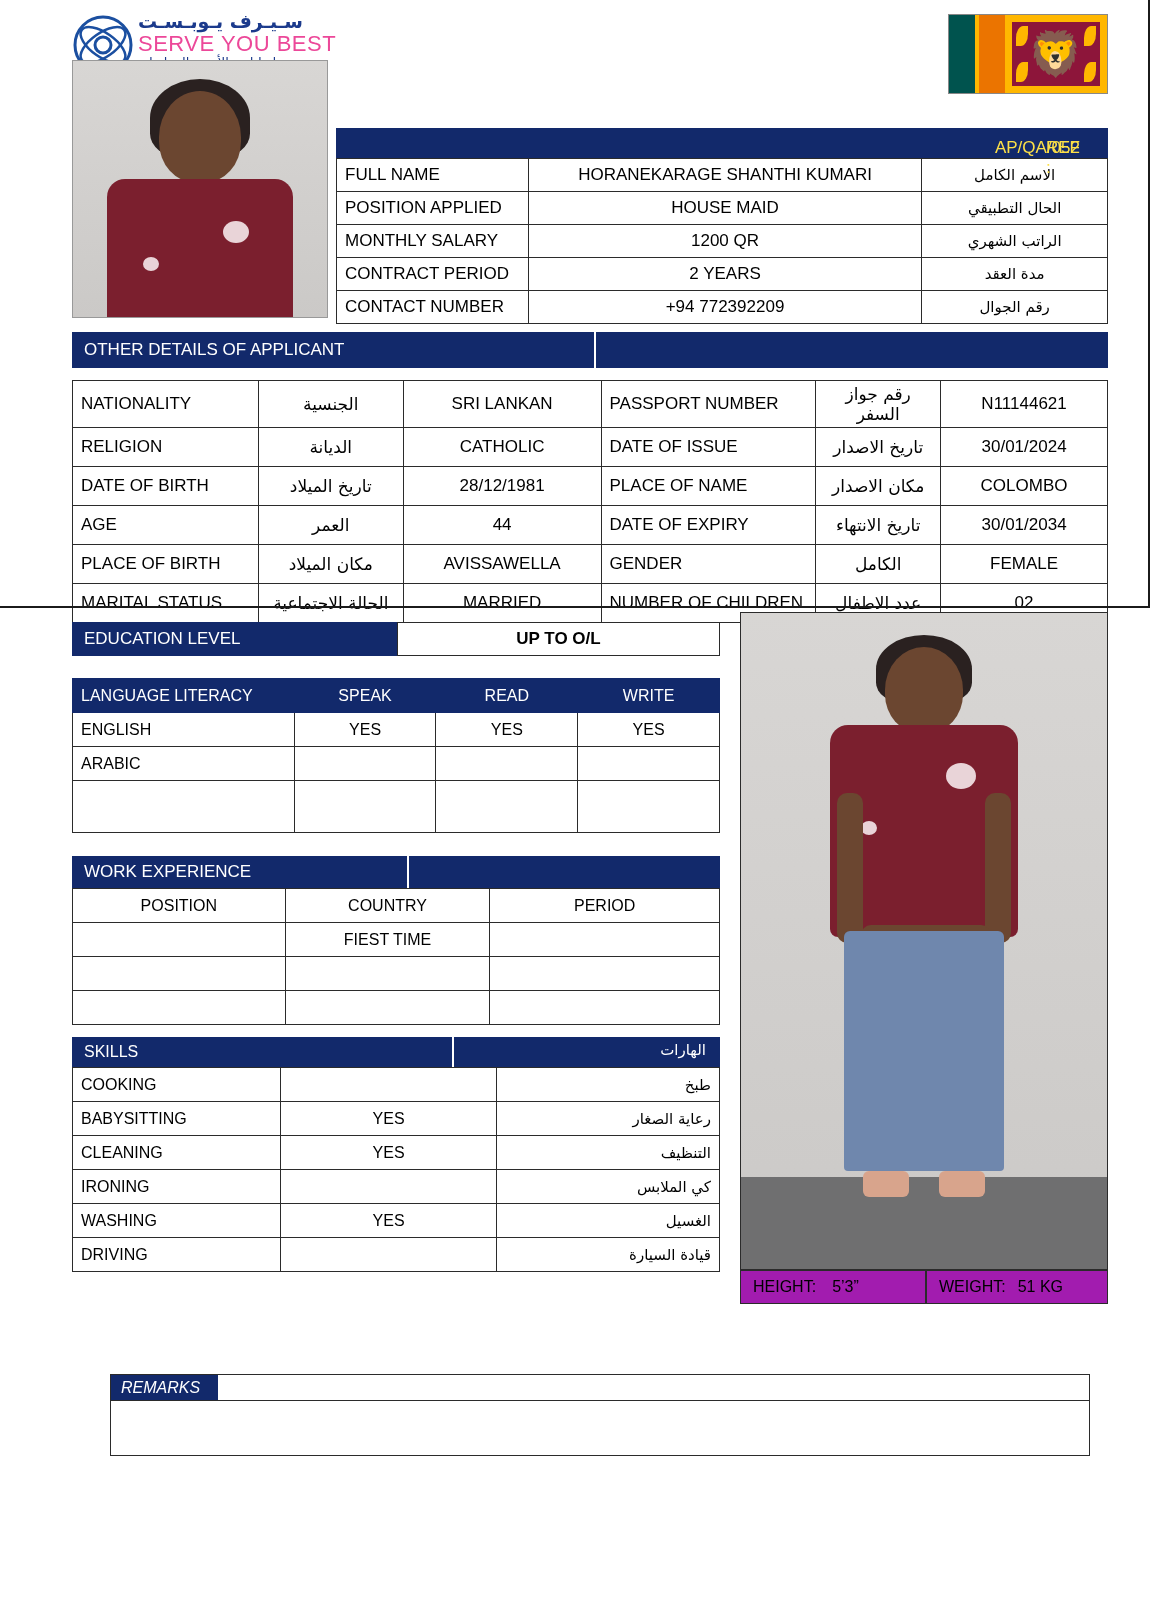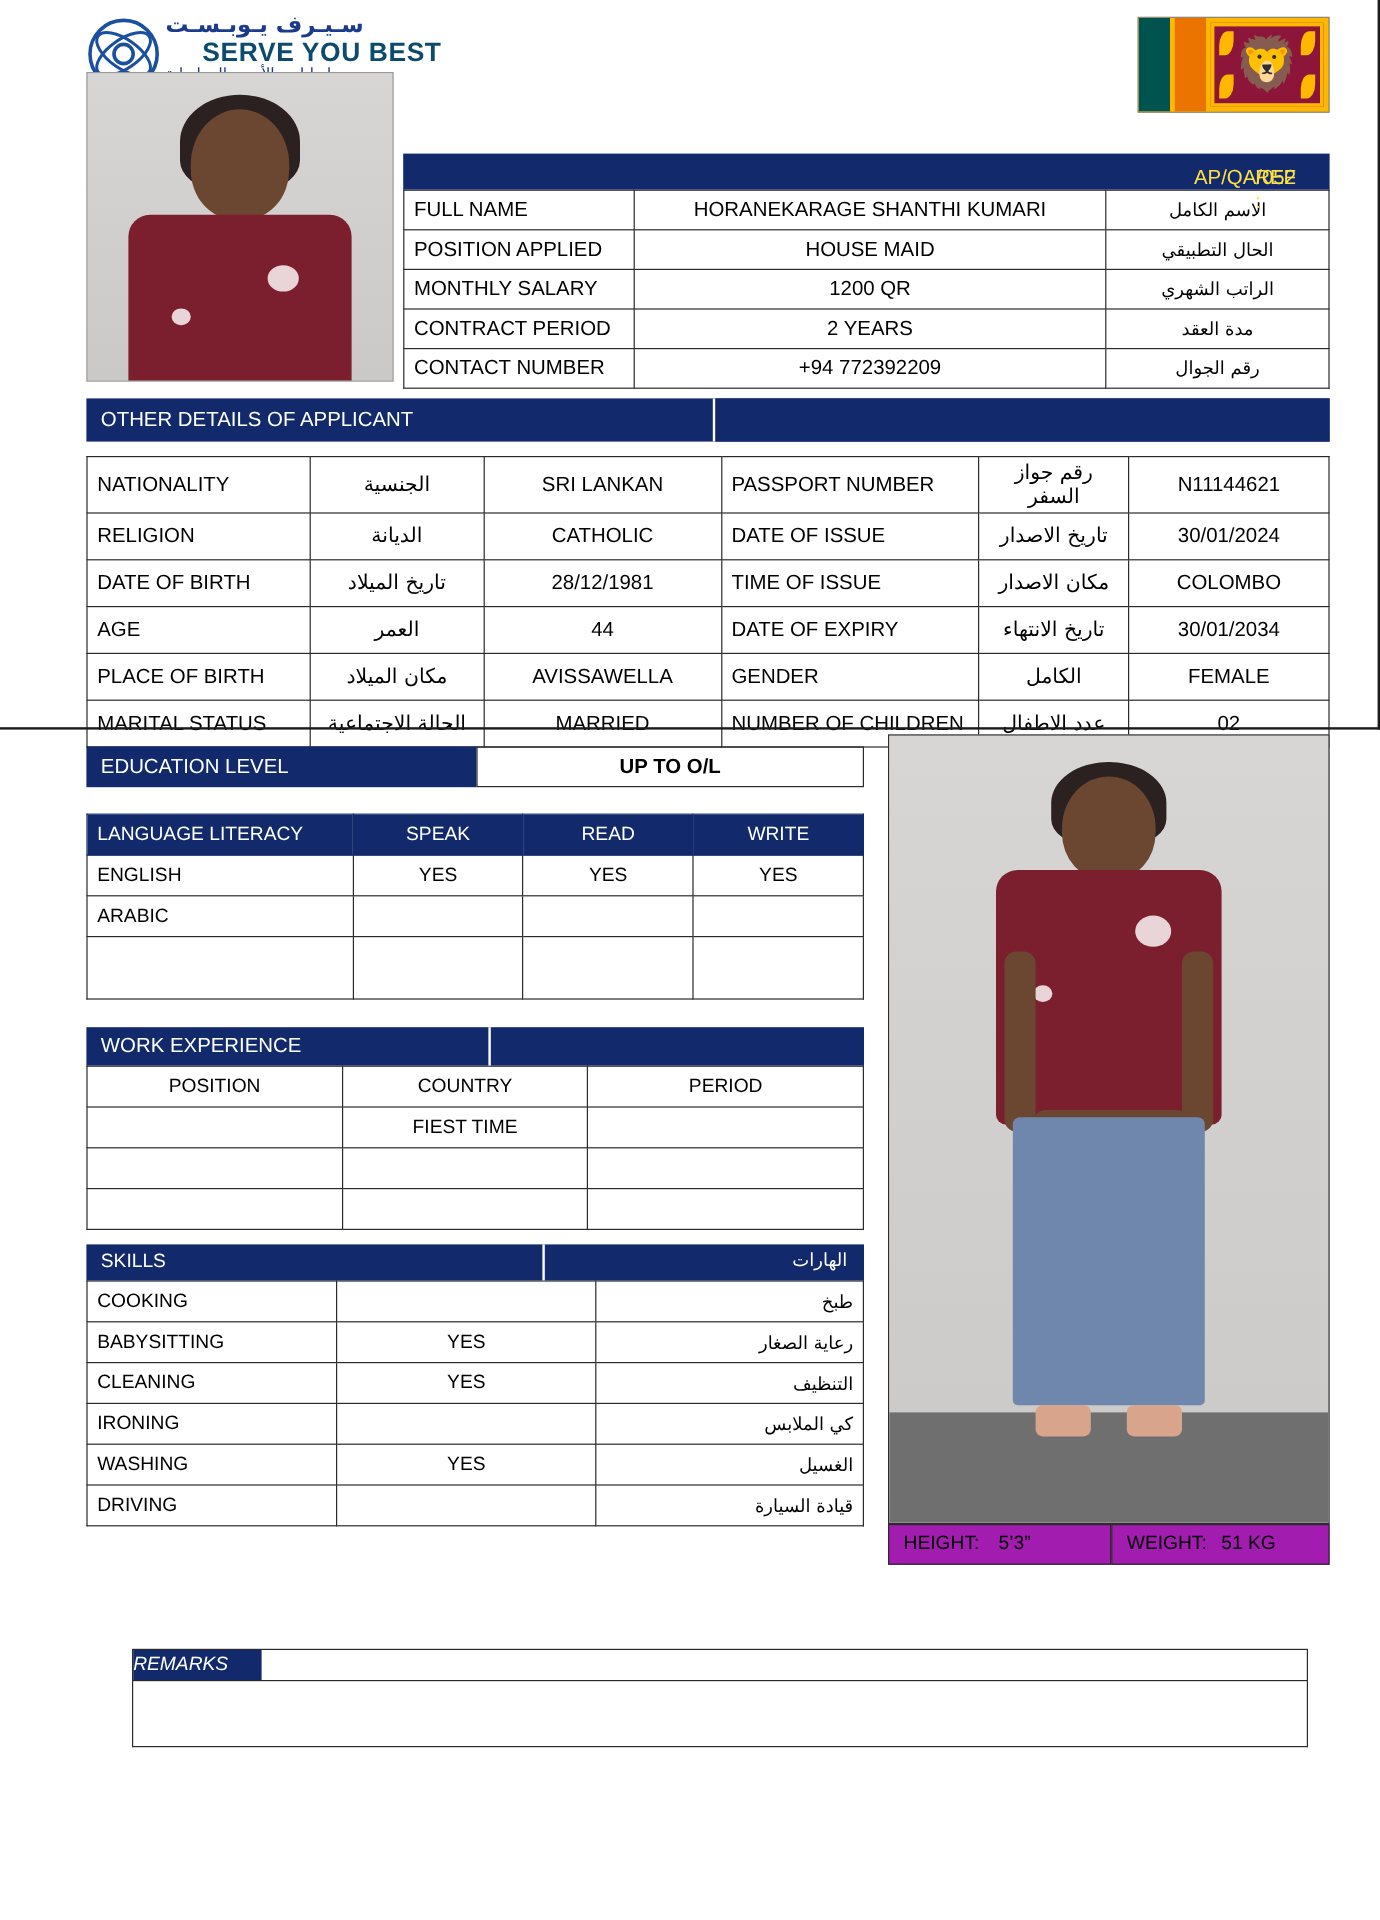--- a/index.html
+++ b/index.html
@@ -12,21 +12,21 @@
     position:relative;
     overflow:hidden;
   }
   .page { position:relative; width:1150px; height:1600px; }
 
   
   .logo-wrap { position:absolute; left:72px; top:8px; width:230px; height:80px; }
   .logo-mark { position:absolute; left:0; top:6px; width:62px; height:62px; }
   .logo-text { position:absolute; left:66px; top:2px; width:230px; text-align:left; }
   .logo-ar { font-family:"DejaVu Sans", sans-serif; font-size:19px; color:#1b3a8c; font-weight:bold; letter-spacing:2px; direction:rtl; }
-  .logo-main { font-size:22px; font-weight:bold; color:#0c4a6e; letter-spacing:0.5px; line-height:1.05;text-align:right; }
+  .logo-main { font-size:22px; font-weight:normal; color:#ec4899; letter-spacing:0.5px; line-height:1.05; }
   .logo-ar2 { font-family:"DejaVu Sans", sans-serif; font-size:13px; color:#1b3a8c; direction:rtl; }
   .logo-sub { font-size:11px; font-weight:bold; color:#17337a; letter-spacing:0.2px; border-top:2px solid #17337a; display:inline-block; padding-top:1px;}
 
   .flag { position:absolute; right:42px; top:14px; width:160px; height:80px; border:1px solid #888; overflow:hidden; background:#FFB700; }
   .flag .green { position:absolute; left:0; top:0; width:26px; height:100%; background:#00534E; }
   .flag .orange { position:absolute; left:30px; top:0; width:26px; height:100%; background:#EB7400; }
   .flag .yband { position:absolute; left:26px; top:0; width:4px; height:100%; background:#FFB700; }
   .flag .yband2 { position:absolute; left:56px; top:0; width:4px; height:100%; background:#FFB700; }
   .flag .maroon { position:absolute; left:60px; top:4px; right:4px; bottom:4px; background:#8D153A; border:3px solid #FFB700; }
   .flag .lion { position:absolute; left:50%; top:50%; transform:translate(-50%,-50%); color:#FFB700; font-size:44px; line-height:1; }
@@ -100,21 +100,21 @@
   
   .fullphoto { position:absolute; left:740px; top:612px; width:368px; height:658px; border:1px solid #2b2b2b; overflow:hidden; background:#c9c9c9; }
   .hw { position:absolute; left:740px; top:1270px; width:368px; height:34px; }
   .hw .cell { position:absolute; top:0; height:34px; border:1px solid #2b2b2b; font-size:16px; display:flex; align-items:center; padding-left:12px; background:#a21caf;}
   .hw .h { left:0; width:186px; }
   .hw .w { left:186px; width:182px; }
 
   
   .remarks { position:absolute; left:110px; top:1374px; width:980px; }
   .remarks .rbar { position:relative; height:27px; border:1px solid #2b2b2b; }
-  .remarks .rlab { position:absolute; left:0; top:0; width:107px; height:25px; background:#12296b; color:#fff; font-size:16px; font-style:italic; display:flex; align-items:center; }
+  .remarks .rlab { position:absolute; left:0; top:0; width:107px; height:25px; background:#12296b; color:#fff; font-size:16px; font-style:italic; display:flex; align-items:center; padding-left:10px; }
   .remarks .rbox { height:55px; border:1px solid #2b2b2b; border-top:none; }
 
   
   .edge-right { position:absolute; right:0; top:0; width:2px; height:608px; background:#1b1b1b; }
   .edge-bottom { position:absolute; left:0; top:606px; width:1150px; height:2px; background:#1b1b1b; }
 
   
   .ph-bg { position:absolute; inset:0; background:linear-gradient(#d8d6d4,#cbc9c7); }
   .ph-floor { position:absolute; left:0; bottom:0; width:100%; height:14%; background:#6f6f70; }
   .ph-head { position:absolute; left:50%; transform:translateX(-50%); background:#6b4630; border-radius:50% 50% 45% 45%; }
@@ -229,21 +229,21 @@
         <td class="a1 ar">الديانة</td>
         <td class="v1">CATHOLIC</td>
         <td class="l2">DATE OF ISSUE</td>
         <td class="a2 ar">تاريخ الاصدار</td>
         <td class="v2">30/01/2024</td>
       </tr>
       <tr>
         <td class="l1">DATE OF BIRTH</td>
         <td class="a1 ar">تاريخ الميلاد</td>
         <td class="v1">28/12/1981</td>
-        <td class="l2">TIME OF ISSUE</td>
+        <td class="l2">PLACE OF NAME</td>
         <td class="a2 ar">مكان الاصدار</td>
         <td class="v2">COLOMBO</td>
       </tr>
       <tr>
         <td class="l1">AGE</td>
         <td class="a1 ar">العمر</td>
         <td class="v1">44</td>
         <td class="l2">DATE OF EXPIRY</td>
         <td class="a2 ar">تاريخ الانتهاء</td>
         <td class="v2">30/01/2034</td>

